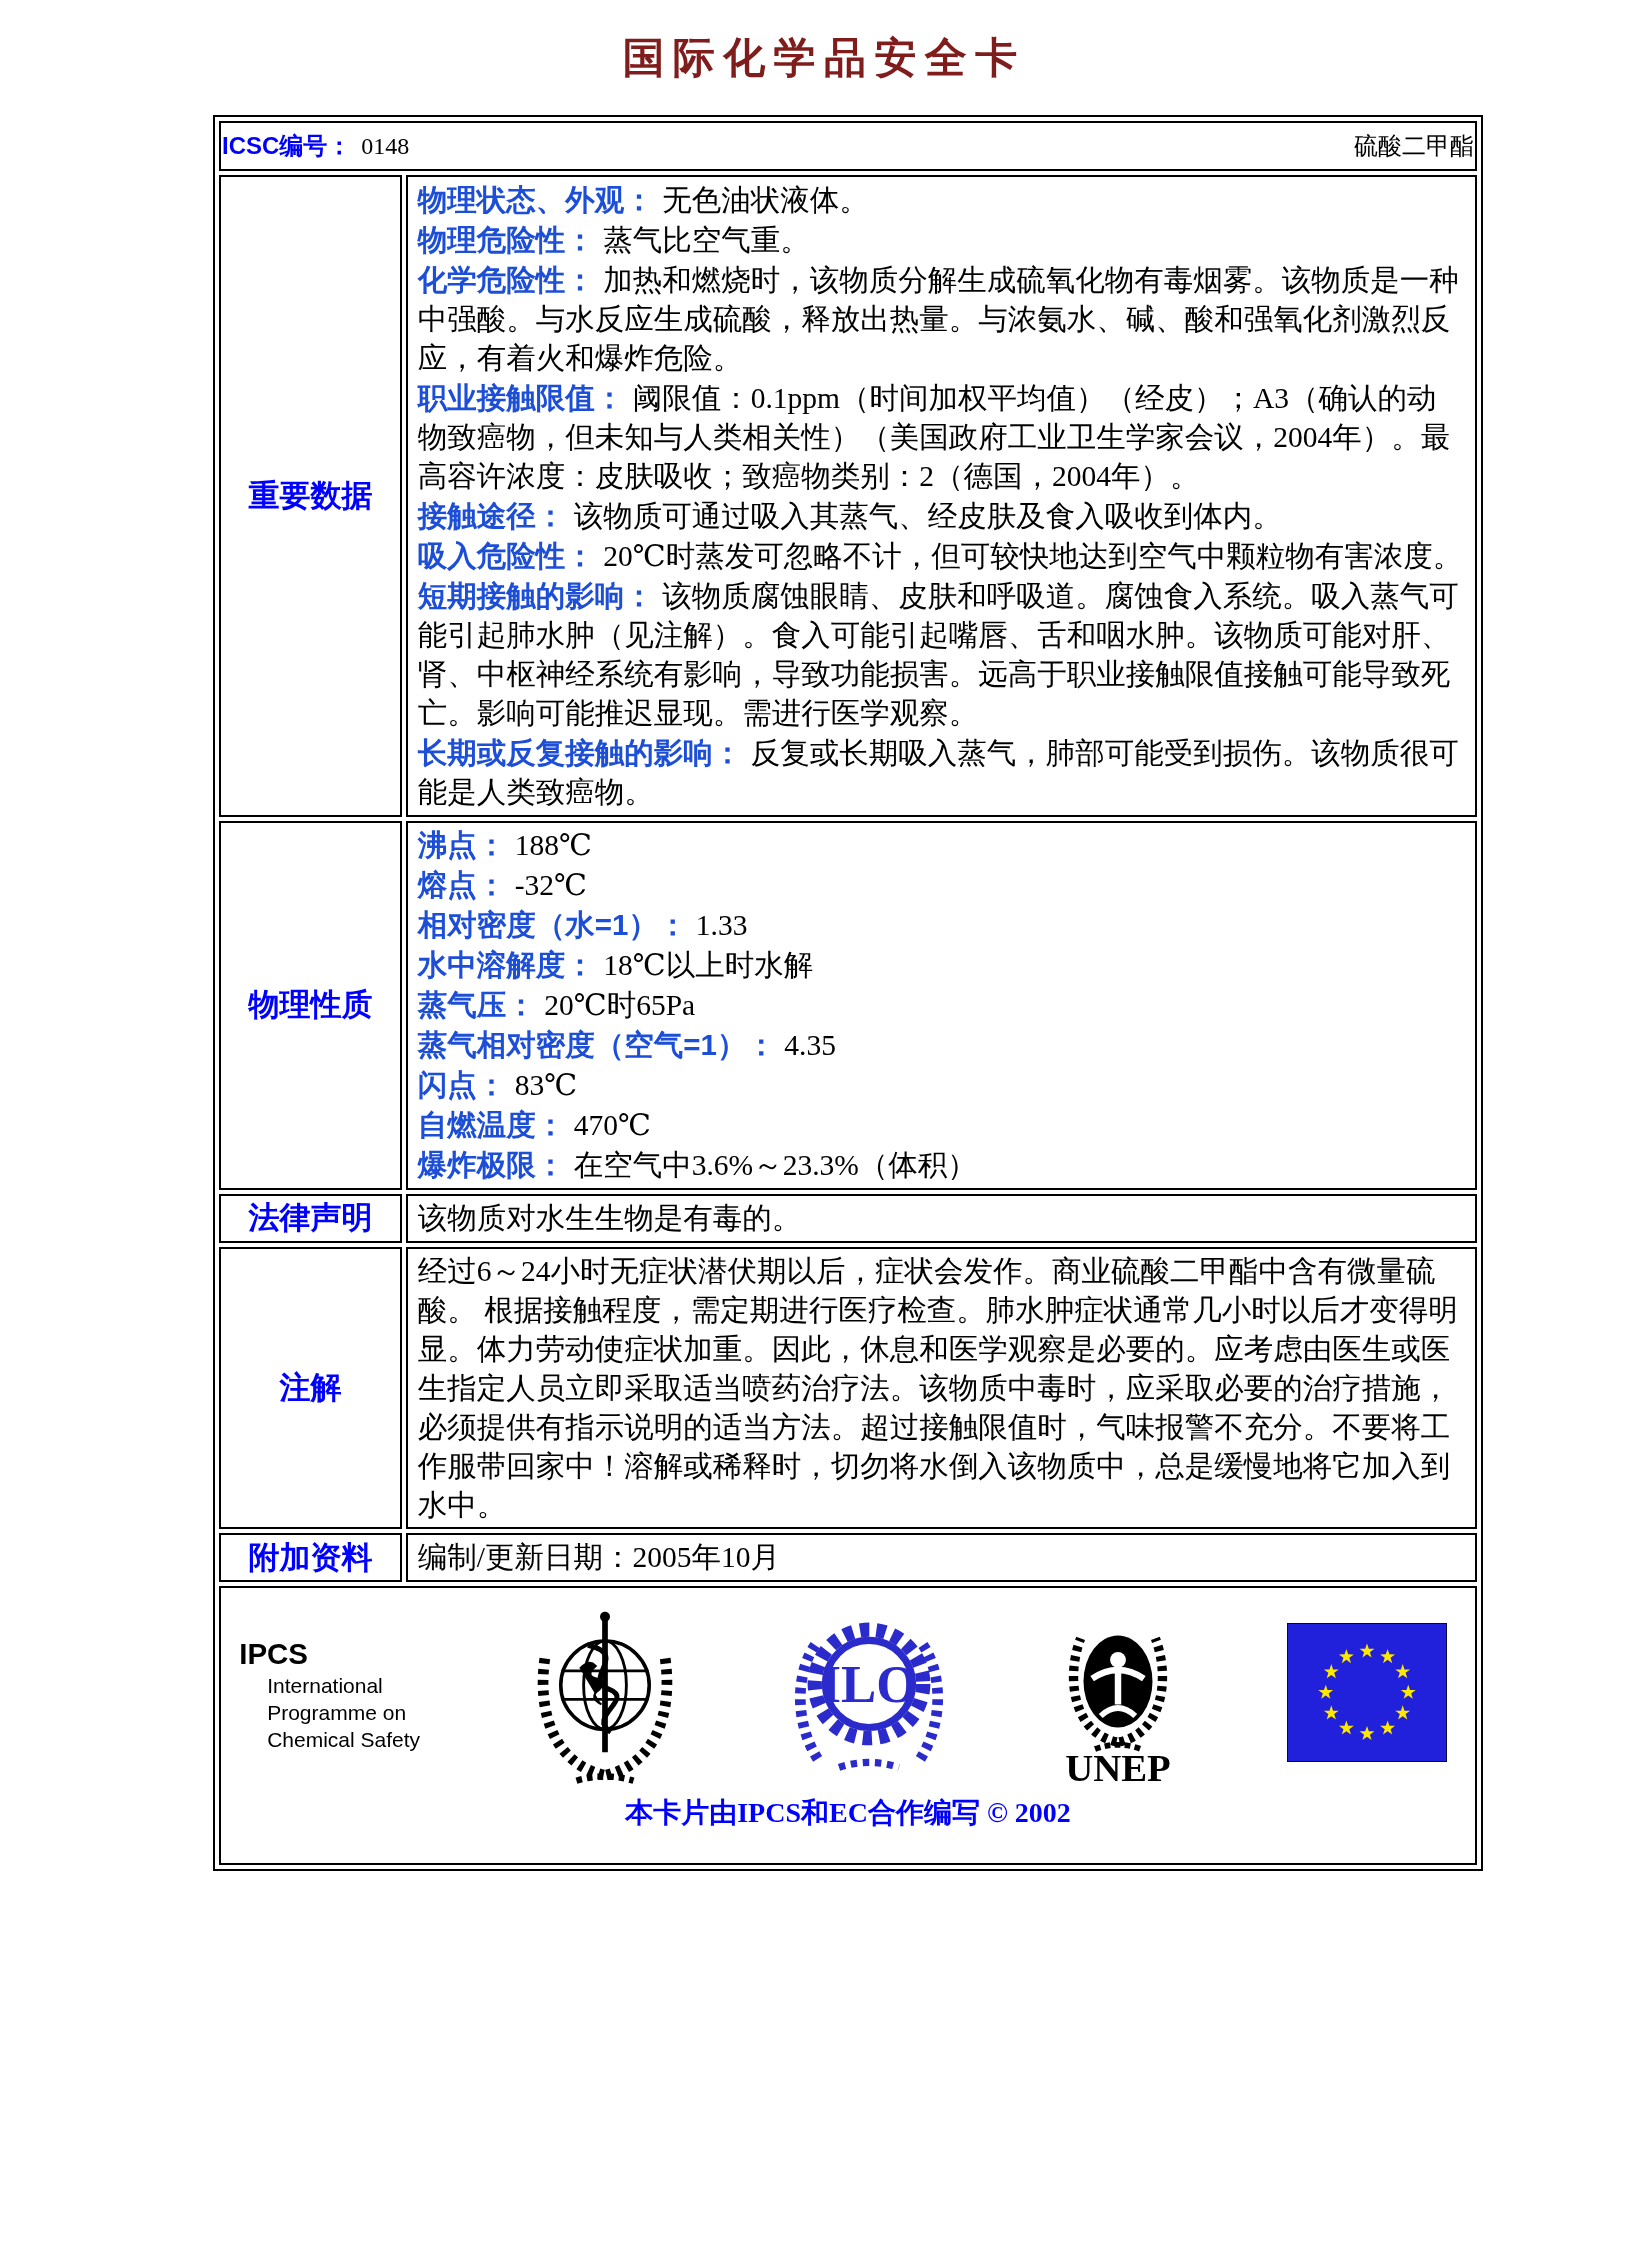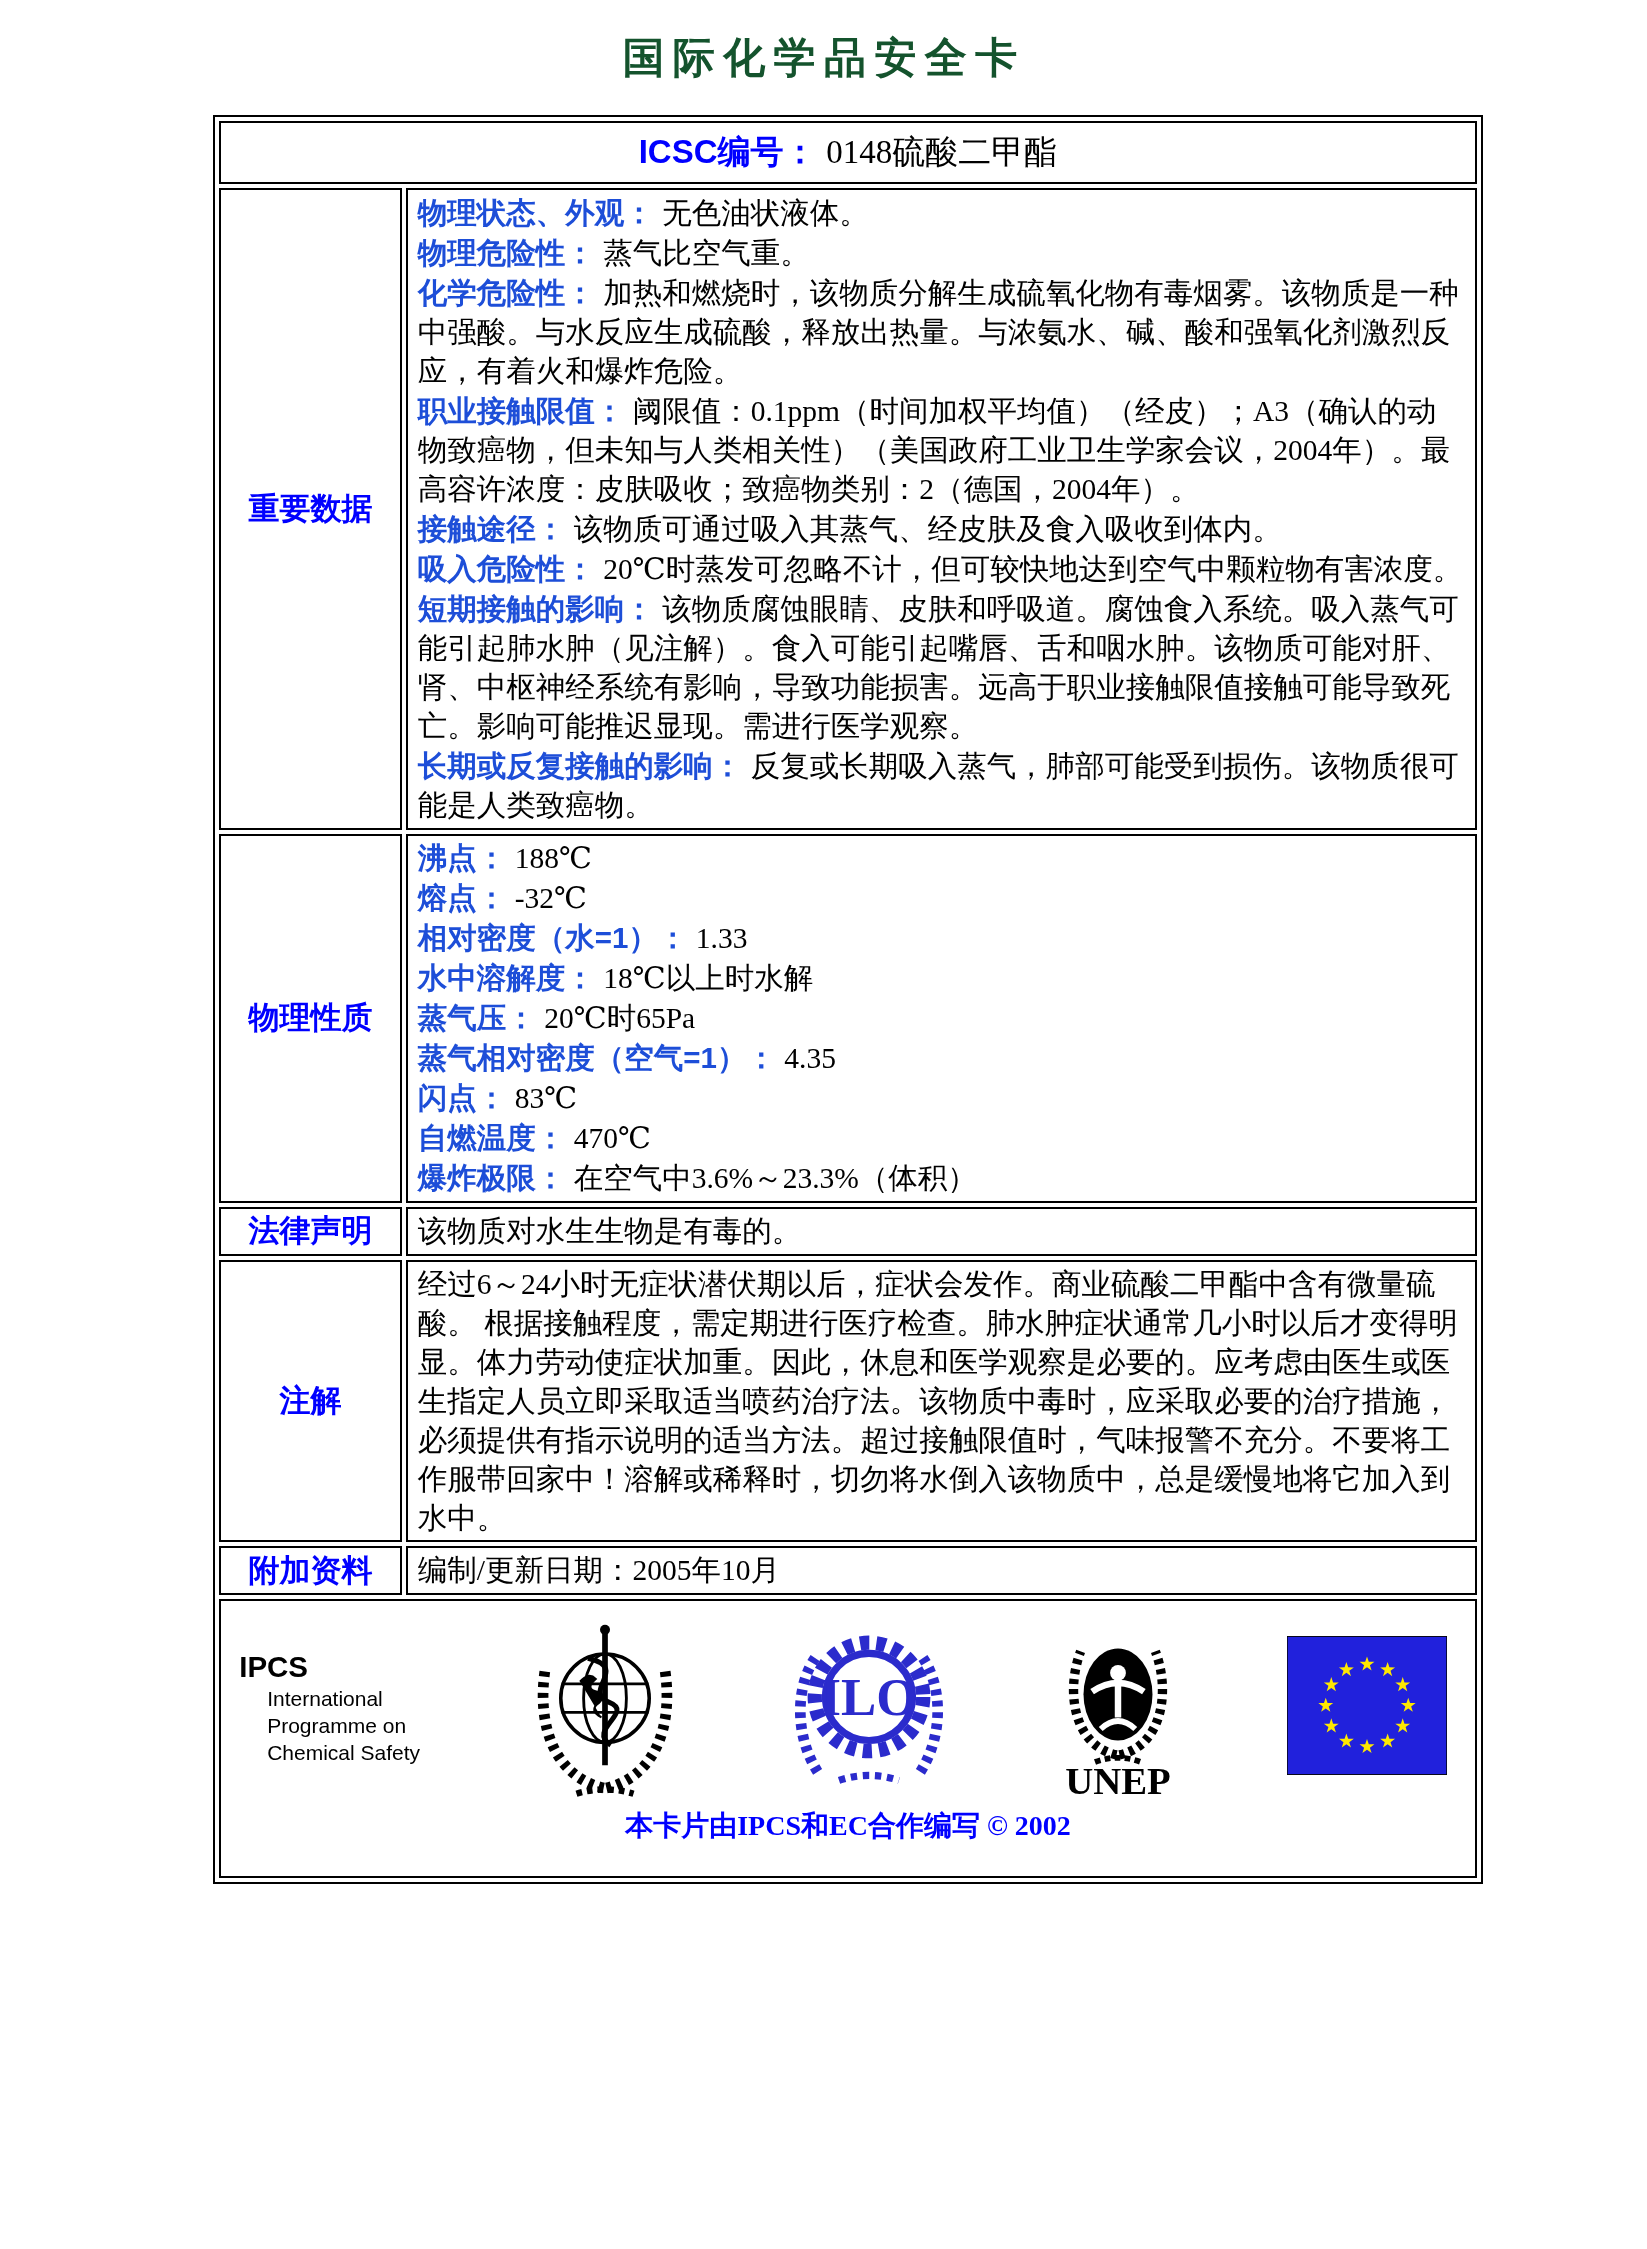--- a/index.html
+++ b/index.html
@@ -3,37 +3,37 @@
 <meta charset="utf-8">
 <style>
   * { margin:0; padding:0; box-sizing:border-box; }
   html,body { background:#ffffff; }
   .page {
     position:relative; width:1648px; height:2250px; background:#fff;
     font-family:"Liberation Serif","DejaVu Serif",serif; color:#000;
   }
   .title {
     position:absolute; top:29.5px; left:0; width:100%;
-    text-align:center; font-size:42px; font-weight:bold; color:#14532d;
+    text-align:center; font-size:42px; font-weight:bold; color:#7f1d1d;
     letter-spacing:8.4px; font-family:"DejaVu Serif","Liberation Serif",serif;
   }
   .card {
     position:absolute; left:213px; top:115px; width:1270px;
     border:2.8px solid #000; background:#fff;
   }
   table.tbl { width:100%; border-collapse:separate; border-spacing:4.9px; }
   td.cell { border:2.1px solid #000; background:#fff; }
   td.label-cell {
     width:183px; text-align:center; vertical-align:middle;
     color:#0000ff; font-weight:bold; font-size:31px;
     font-family:"Liberation Sans","DejaVu Sans",sans-serif;
   }
   td.content-cell { vertical-align:middle; padding:2.8px 9.8px; font-size:29.5px; line-height:39px; }
   td.content-top { vertical-align:top; }
-  .hdr { display:flex; justify-content:center; align-items:center; padding:7px 1px; font-size:33px; }
+  .hdr { display:flex; justify-content:space-between; align-items:center; padding:7px 1px; font-size:24px; }
   .hdr-left { display:flex; align-items:baseline; }
   .lbl-blue {
     color:#0000ff; font-weight:bold;
     font-family:"Liberation Sans","DejaVu Sans",sans-serif;
   }
   .hdr-left .lbl-blue { margin-right:9.8px; }
   .inl { color:#1d4ed8; font-weight:bold; font-family:"Liberation Sans","DejaVu Sans",sans-serif; margin-right:8.4px; }
   .entry { margin:0; }
   .logos-cell { padding:9.8px 7px 5.6px 7px; }
   .logos-row { display:flex; align-items:center; justify-content:space-between; padding:2.8px 21px 0 11.2px;gap:8px; }

